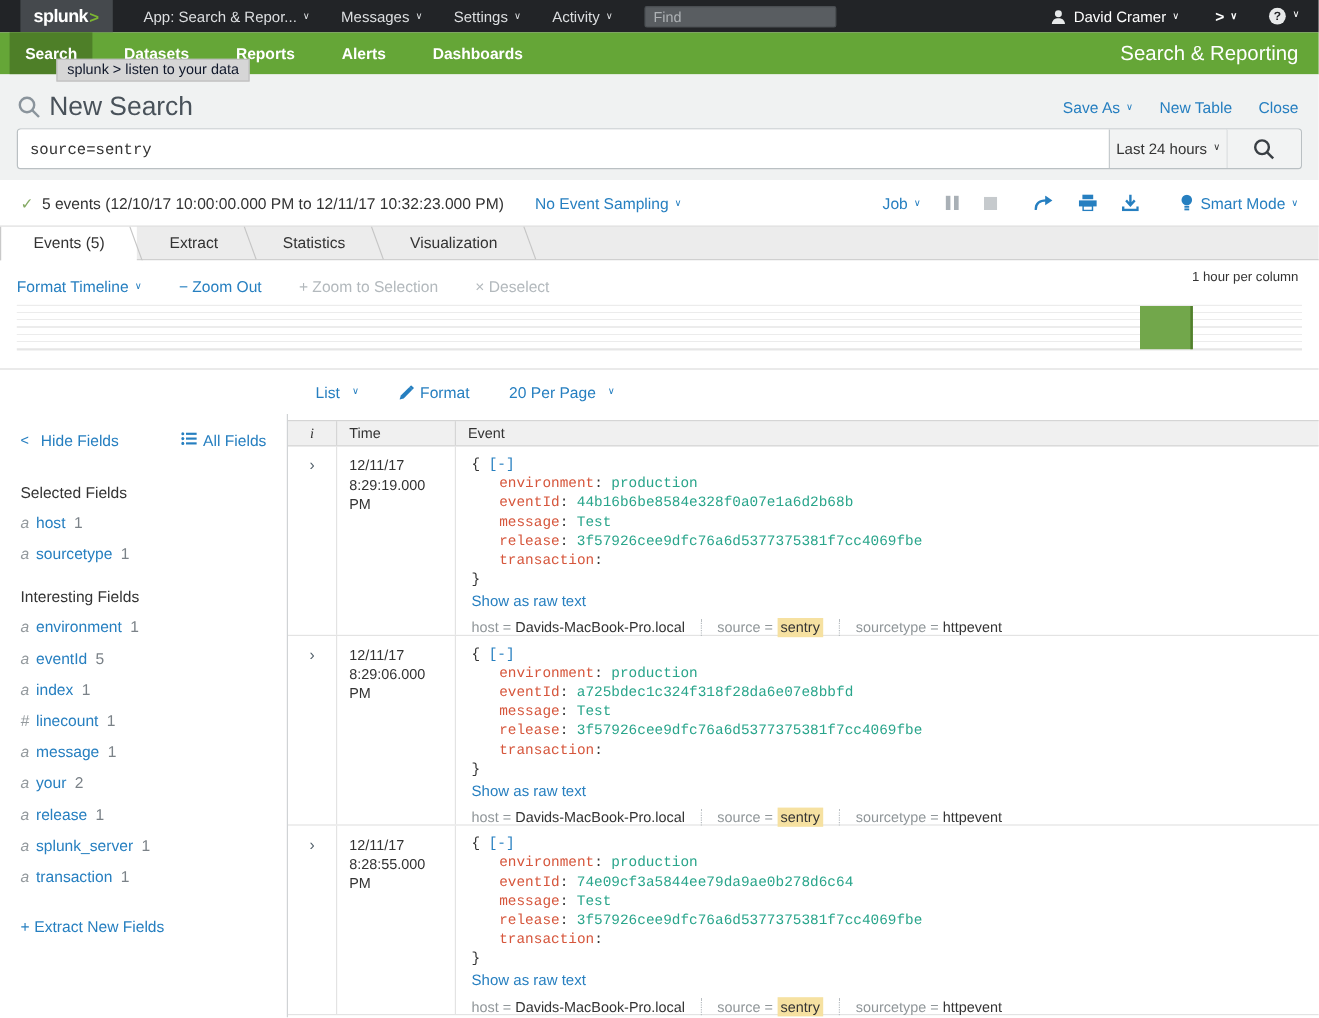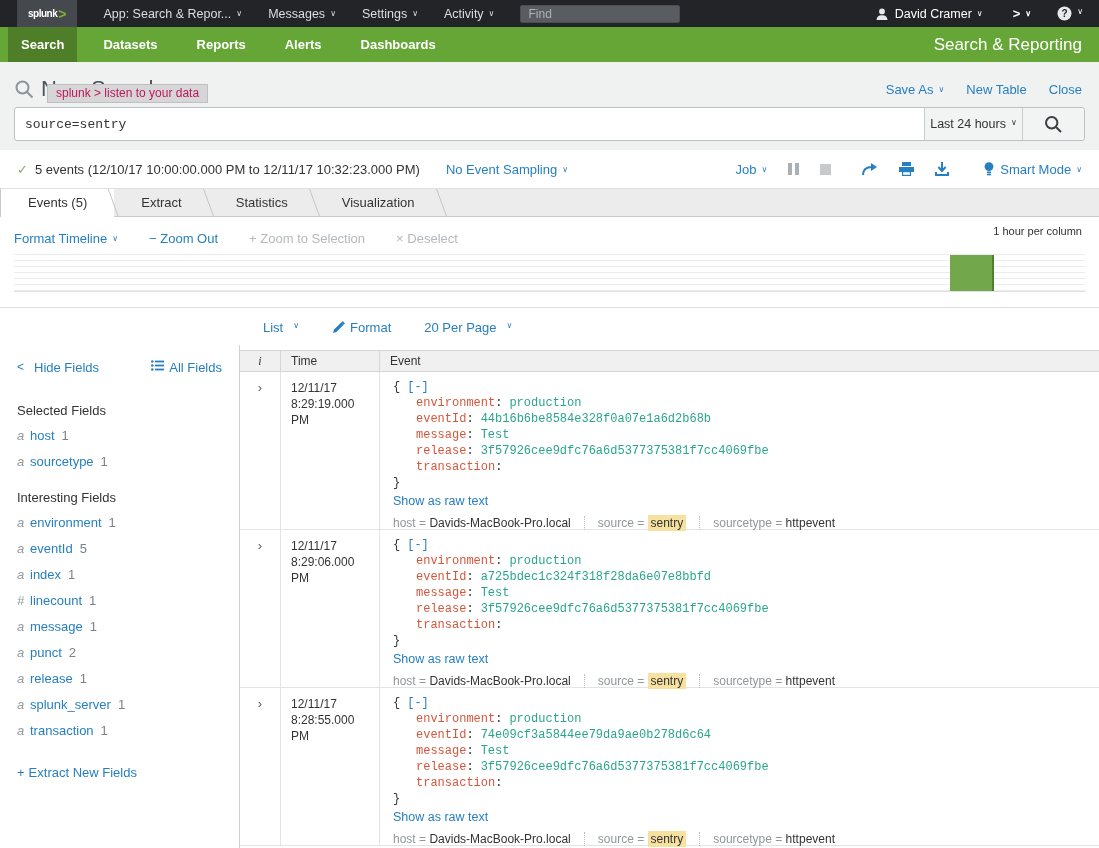--- a/index.html
+++ b/index.html
@@ -7,38 +7,38 @@
   body { font-family:"Liberation Sans", sans-serif; background:#fff; color:#333; overflow:hidden; position:relative; }
   #app { position:relative; width:1099px; height:848px; background:#fff; }
 
   .link { color:#267fc0; cursor:pointer; text-decoration:none; }
   .disabled { color:#b3b9bd; }
   .caret::after { content:"\2228"; font-size:8px; margin-left:5px; position:relative; top:-2px; display:inline-block; }
 
   
   .topbar { position:absolute; left:0; top:0; width:1099px; height:27px; background:#222427; display:flex; align-items:center; color:#dcdee0; font-size:12.5px; }
   .logo-block { height:27px; display:flex; align-items:center; background:#45494d; padding:0 11px; margin-left:17px; }
-  .logo-text { color:#fff; font-weight:bold; font-size:10px; letter-spacing:-0.5px; }
+  .logo-text { color:#fff; font-weight:bold; font-size:15px; letter-spacing:-0.5px; }
   .logo-gt { color:#7cb532; font-weight:bold; font-size:14px; margin-left:1px; }
   .tb-menu { margin-left:26px; cursor:pointer; white-space:nowrap; }
   .tb-find { margin-left:26px; }
   .tb-find input { width:160px; height:18px; background:#595d61; border:1px solid #4a4e52; border-radius:2px; color:#c7cacc; font-size:12px; padding:0 7px; outline:none; }
   .tb-find input::placeholder { color:#aeb2b5; }
   .tb-right { margin-left:auto; display:flex; align-items:center; margin-right:16px; color:#fff; }
   .user-icon { margin-right:6px; display:inline-flex; }
   .tb-user { cursor:pointer; }
   .tb-quick { margin-left:30px; font-weight:bold; font-size:13px; cursor:pointer; }
   .tb-help { margin-left:26px; cursor:pointer; display:inline-flex; align-items:center; }
 
   
   .navbar { position:absolute; left:0; top:27px; width:1099px; height:35px; background:#65a637; display:flex; align-items:stretch; padding-left:8px; }
   .nav-item { color:#fff; font-size:13px; font-weight:bold; line-height:35px; padding:0 13px; margin-right:13px; cursor:pointer; white-space:nowrap; }
   .nav-item.active { background:#4e7f28; }
   .nav-apptitle { position:absolute; right:17px; top:0; line-height:35px; color:#fff; font-size:17px; font-weight:normal; }
-  .nav-tooltip { position:absolute; left:47px; top:49px; z-index:30; background:#d6d6d6; border:1px solid #bfbfbf; color:#be185d; font-size:12px; padding:1px 8px 2px 8px; white-space:nowrap;margin-top:35px; }
+  .nav-tooltip { position:absolute; left:47px; top:49px; z-index:30; background:#d6d6d6; border:1px solid #bfbfbf; color:#0f172a; font-size:12px; padding:1px 8px 2px 8px; white-space:nowrap; }
 
   
   .header { position:absolute; left:0; top:62px; width:1099px; height:88px; background:#f0f2f2; }
   .title-row { position:absolute; left:14px; top:14px; display:flex; align-items:center; }
   .title-mag { margin-right:6px; display:inline-flex; }
   .page-title { font-size:22px; color:#49525a; font-weight:normal; }
   .header-actions { position:absolute; right:17px; top:20px; font-size:13px; display:flex; gap:22px; }
   .searchbar { position:absolute; left:14px; right:14px; top:45px; height:34px; border:1px solid #bac0c3; border-radius:3px; background:#fff; display:flex; }
   .searchbar input { flex:1; border:none; outline:none; font-family:"Liberation Mono","DejaVu Sans Mono",monospace; font-size:13px; color:#333; padding:0 10px; background:#fff; border-radius:3px 0 0 3px; }
   .timerange { width:98px; border-left:1px solid #c6cbce; background:#f2f3f3; display:flex; align-items:center; justify-content:center; font-size:12.5px; color:#333; cursor:pointer; white-space:nowrap; }
@@ -283,21 +283,21 @@
     <div class="sb-heading">Selected Fields</div>
     <div class="f-item"><span class="f-prefix">a</span><span class="f-name">host</span><span class="f-count">1</span></div>
     <div class="f-item"><span class="f-prefix">a</span><span class="f-name">sourcetype</span><span class="f-count">1</span></div>
 
     <div class="sb-heading second">Interesting Fields</div>
     <div class="f-item"><span class="f-prefix">a</span><span class="f-name">environment</span><span class="f-count">1</span></div>
     <div class="f-item"><span class="f-prefix">a</span><span class="f-name">eventId</span><span class="f-count">5</span></div>
     <div class="f-item"><span class="f-prefix">a</span><span class="f-name">index</span><span class="f-count">1</span></div>
     <div class="f-item"><span class="f-prefix">#</span><span class="f-name">linecount</span><span class="f-count">1</span></div>
     <div class="f-item"><span class="f-prefix">a</span><span class="f-name">message</span><span class="f-count">1</span></div>
-    <div class="f-item"><span class="f-prefix">a</span><span class="f-name">punct</span><span class="f-count">2</span></div>
+    <div class="f-item"><span class="f-prefix">a</span><span class="f-name">your</span><span class="f-count">2</span></div>
     <div class="f-item"><span class="f-prefix">a</span><span class="f-name">release</span><span class="f-count">1</span></div>
     <div class="f-item"><span class="f-prefix">a</span><span class="f-name">splunk_server</span><span class="f-count">1</span></div>
     <div class="f-item"><span class="f-prefix">a</span><span class="f-name">transaction</span><span class="f-count">1</span></div>
 
     <div class="sb-extract link plus-pre">
         <span>Extract New Fields</span>
       </div>
   </div>
 
   <div class="etable">

